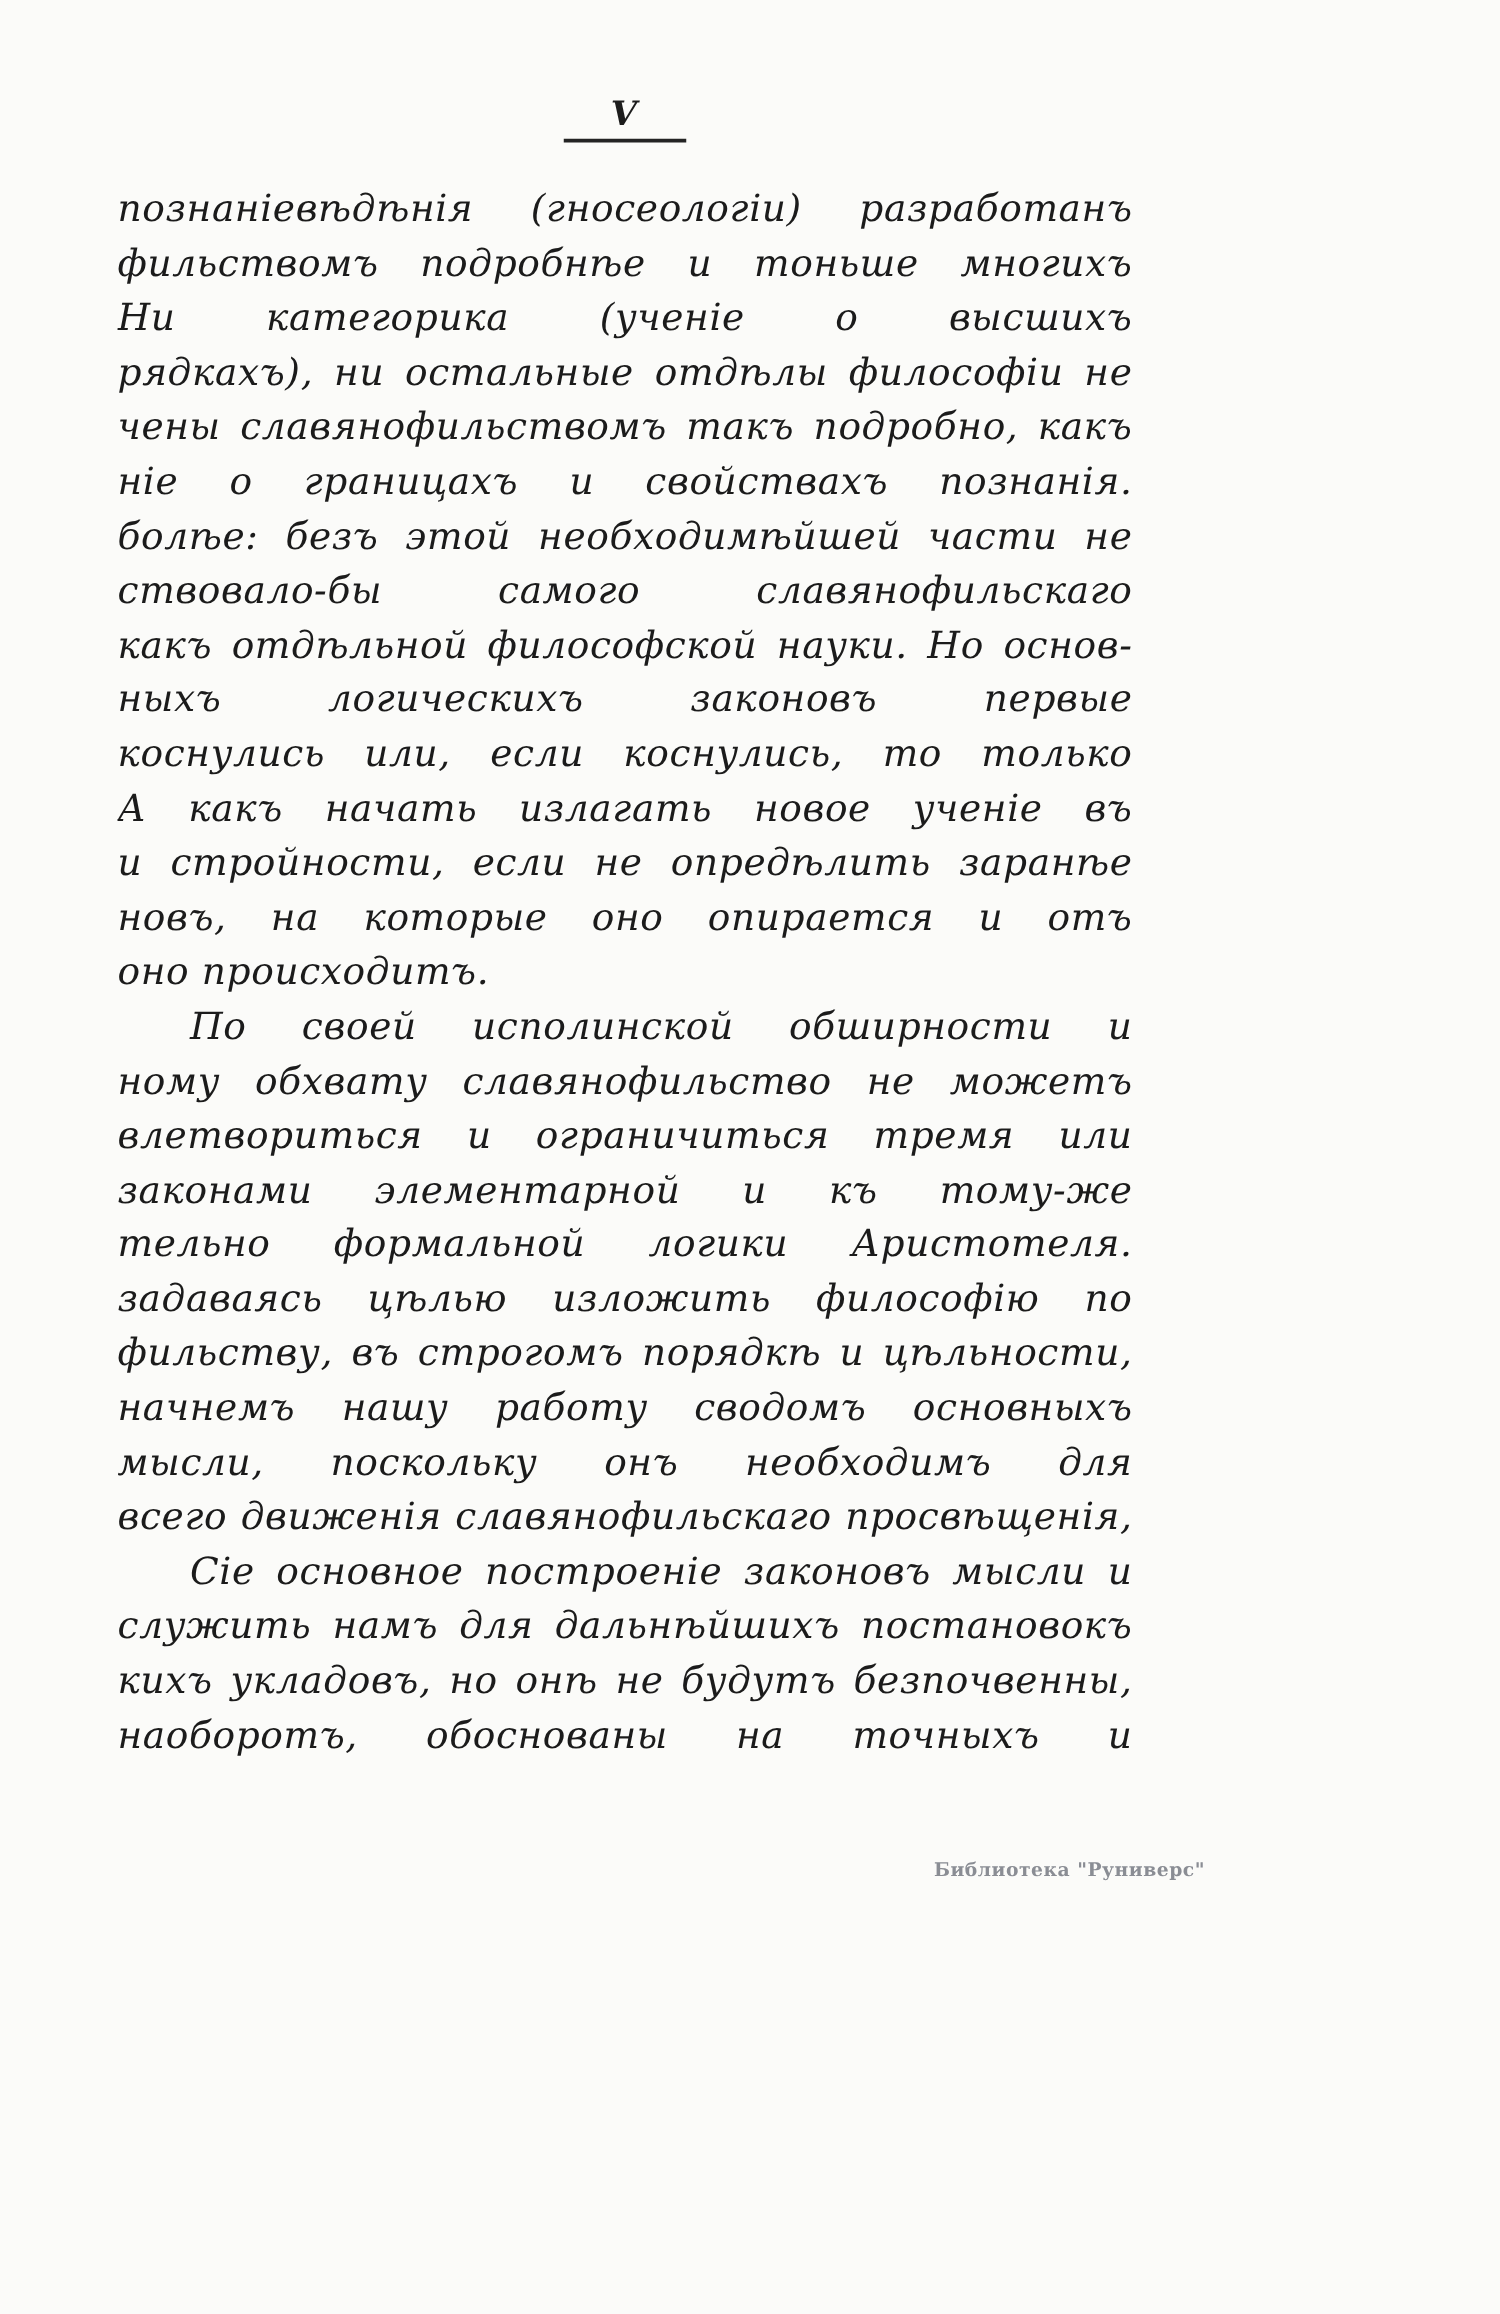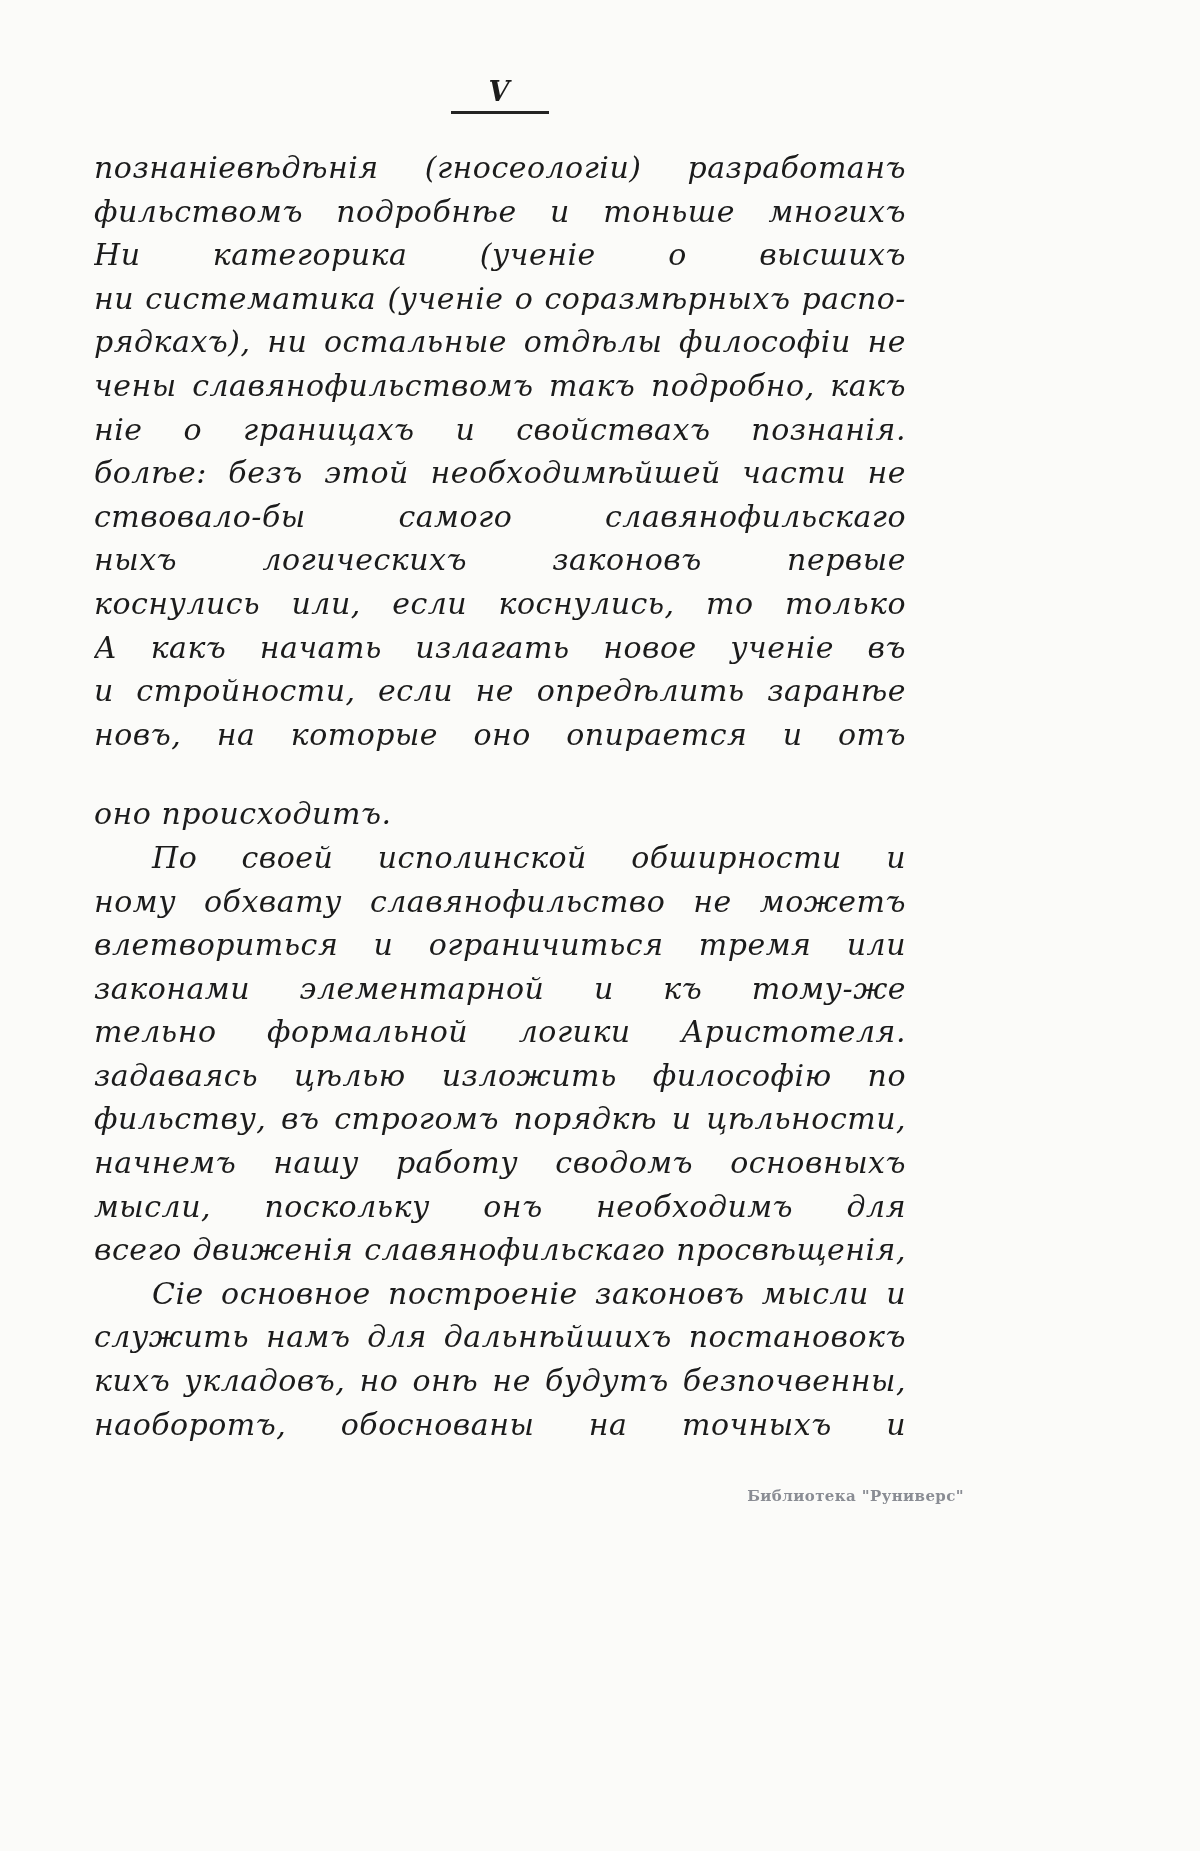--- a/index.html
+++ b/index.html
@@ -52,21 +52,20 @@
   .line {
     line-height: 43.6px;
     height: 43.6px;
     overflow: hidden;
     text-align: justify;
     text-align-last: justify;
     white-space: normal;
   }
   .line.last {
     text-align-last: left;
-    margin-top: 36px;
   }
   .line.indent {
     text-indent: 58px;
   }
   .lead-bold {
     font-weight: 400;
   }
   .watermark {
     position: absolute;
     top: 1487px;
@@ -86,26 +85,26 @@
 
   <div class="page-number-block">
     <span class="page-number">V</span>
     <div class="page-number-rule"></div>
   </div>
 
   <div class="text-column">
       <div class="line"><span class="lead-bold">познаніевѣдѣнія</span> (гносеологіи) разработанъ славяно-</div>
       <div class="line">фильствомъ подробнѣе и тоньше многихъ другихъ.</div>
       <div class="line">Ни категорика (ученіе о высшихъ опредѣленіяхъ),</div>
-      <div class="line">ни систематика (ученіе о соразмѣрныхъ распо-</div>
       <div class="line">рядкахъ), ни остальные отдѣлы философіи не изу-</div>
       <div class="line">чены славянофильствомъ такъ подробно, какъ уче-</div>
       <div class="line">ніе о границахъ и свойствахъ познанія. Скажемъ</div>
       <div class="line">болѣе: безъ этой необходимѣйшей части не суще-</div>
       <div class="line">ствовало-бы самого славянофильскаго любомудрія,</div>
+      <div class="line">какъ отдѣльной философской науки. Но основ-</div>
       <div class="line">ныхъ логическихъ законовъ первые славянофилы не</div>
       <div class="line">коснулись или, если коснулись, то только слегка.</div>
       <div class="line">А какъ начать излагать новое ученіе въ полнотѣ</div>
       <div class="line">и стройности, если не опредѣлить заранѣе зако-</div>
       <div class="line">новъ, на которые оно опирается и отъ которыхъ</div>
       <div class="line last">оно происходитъ.</div>
       <div class="line indent">По своей исполинской обширности и всеобъем-</div>
       <div class="line">ному обхвату славянофильство не можетъ удо-</div>
       <div class="line">влетвориться и ограничиться тремя или четырьмя</div>
       <div class="line">законами элементарной и къ тому-же исключи-</div>

